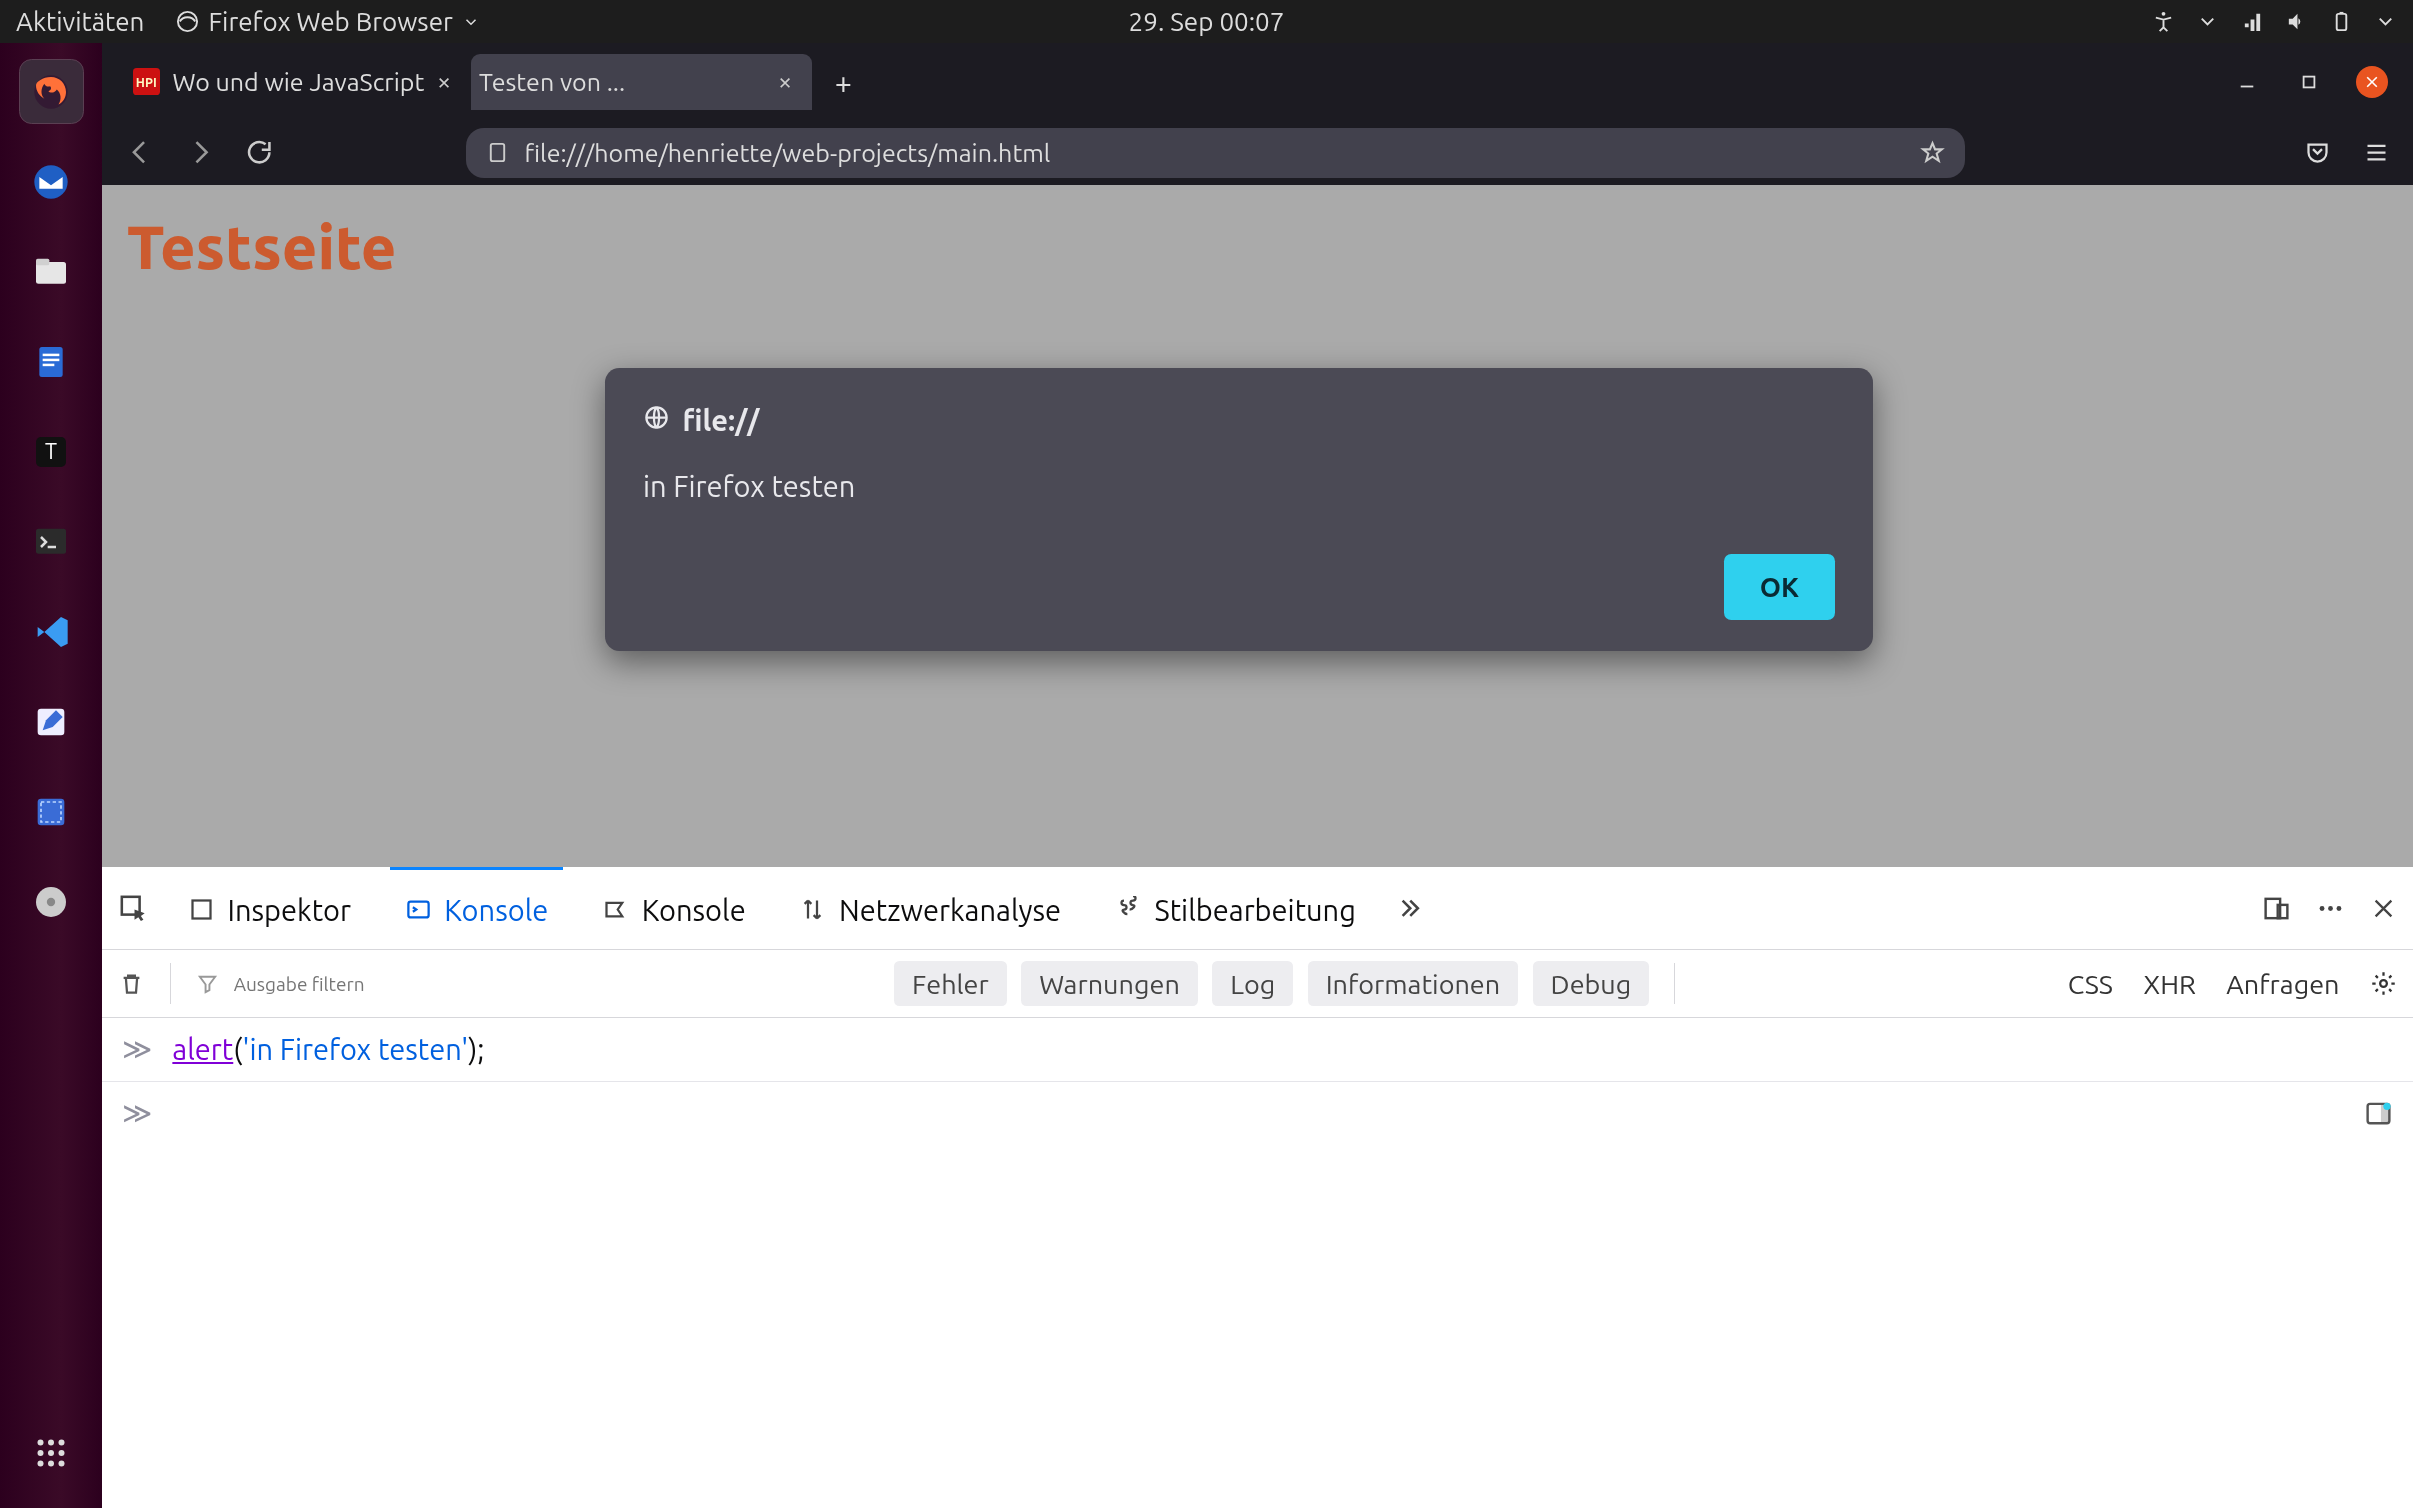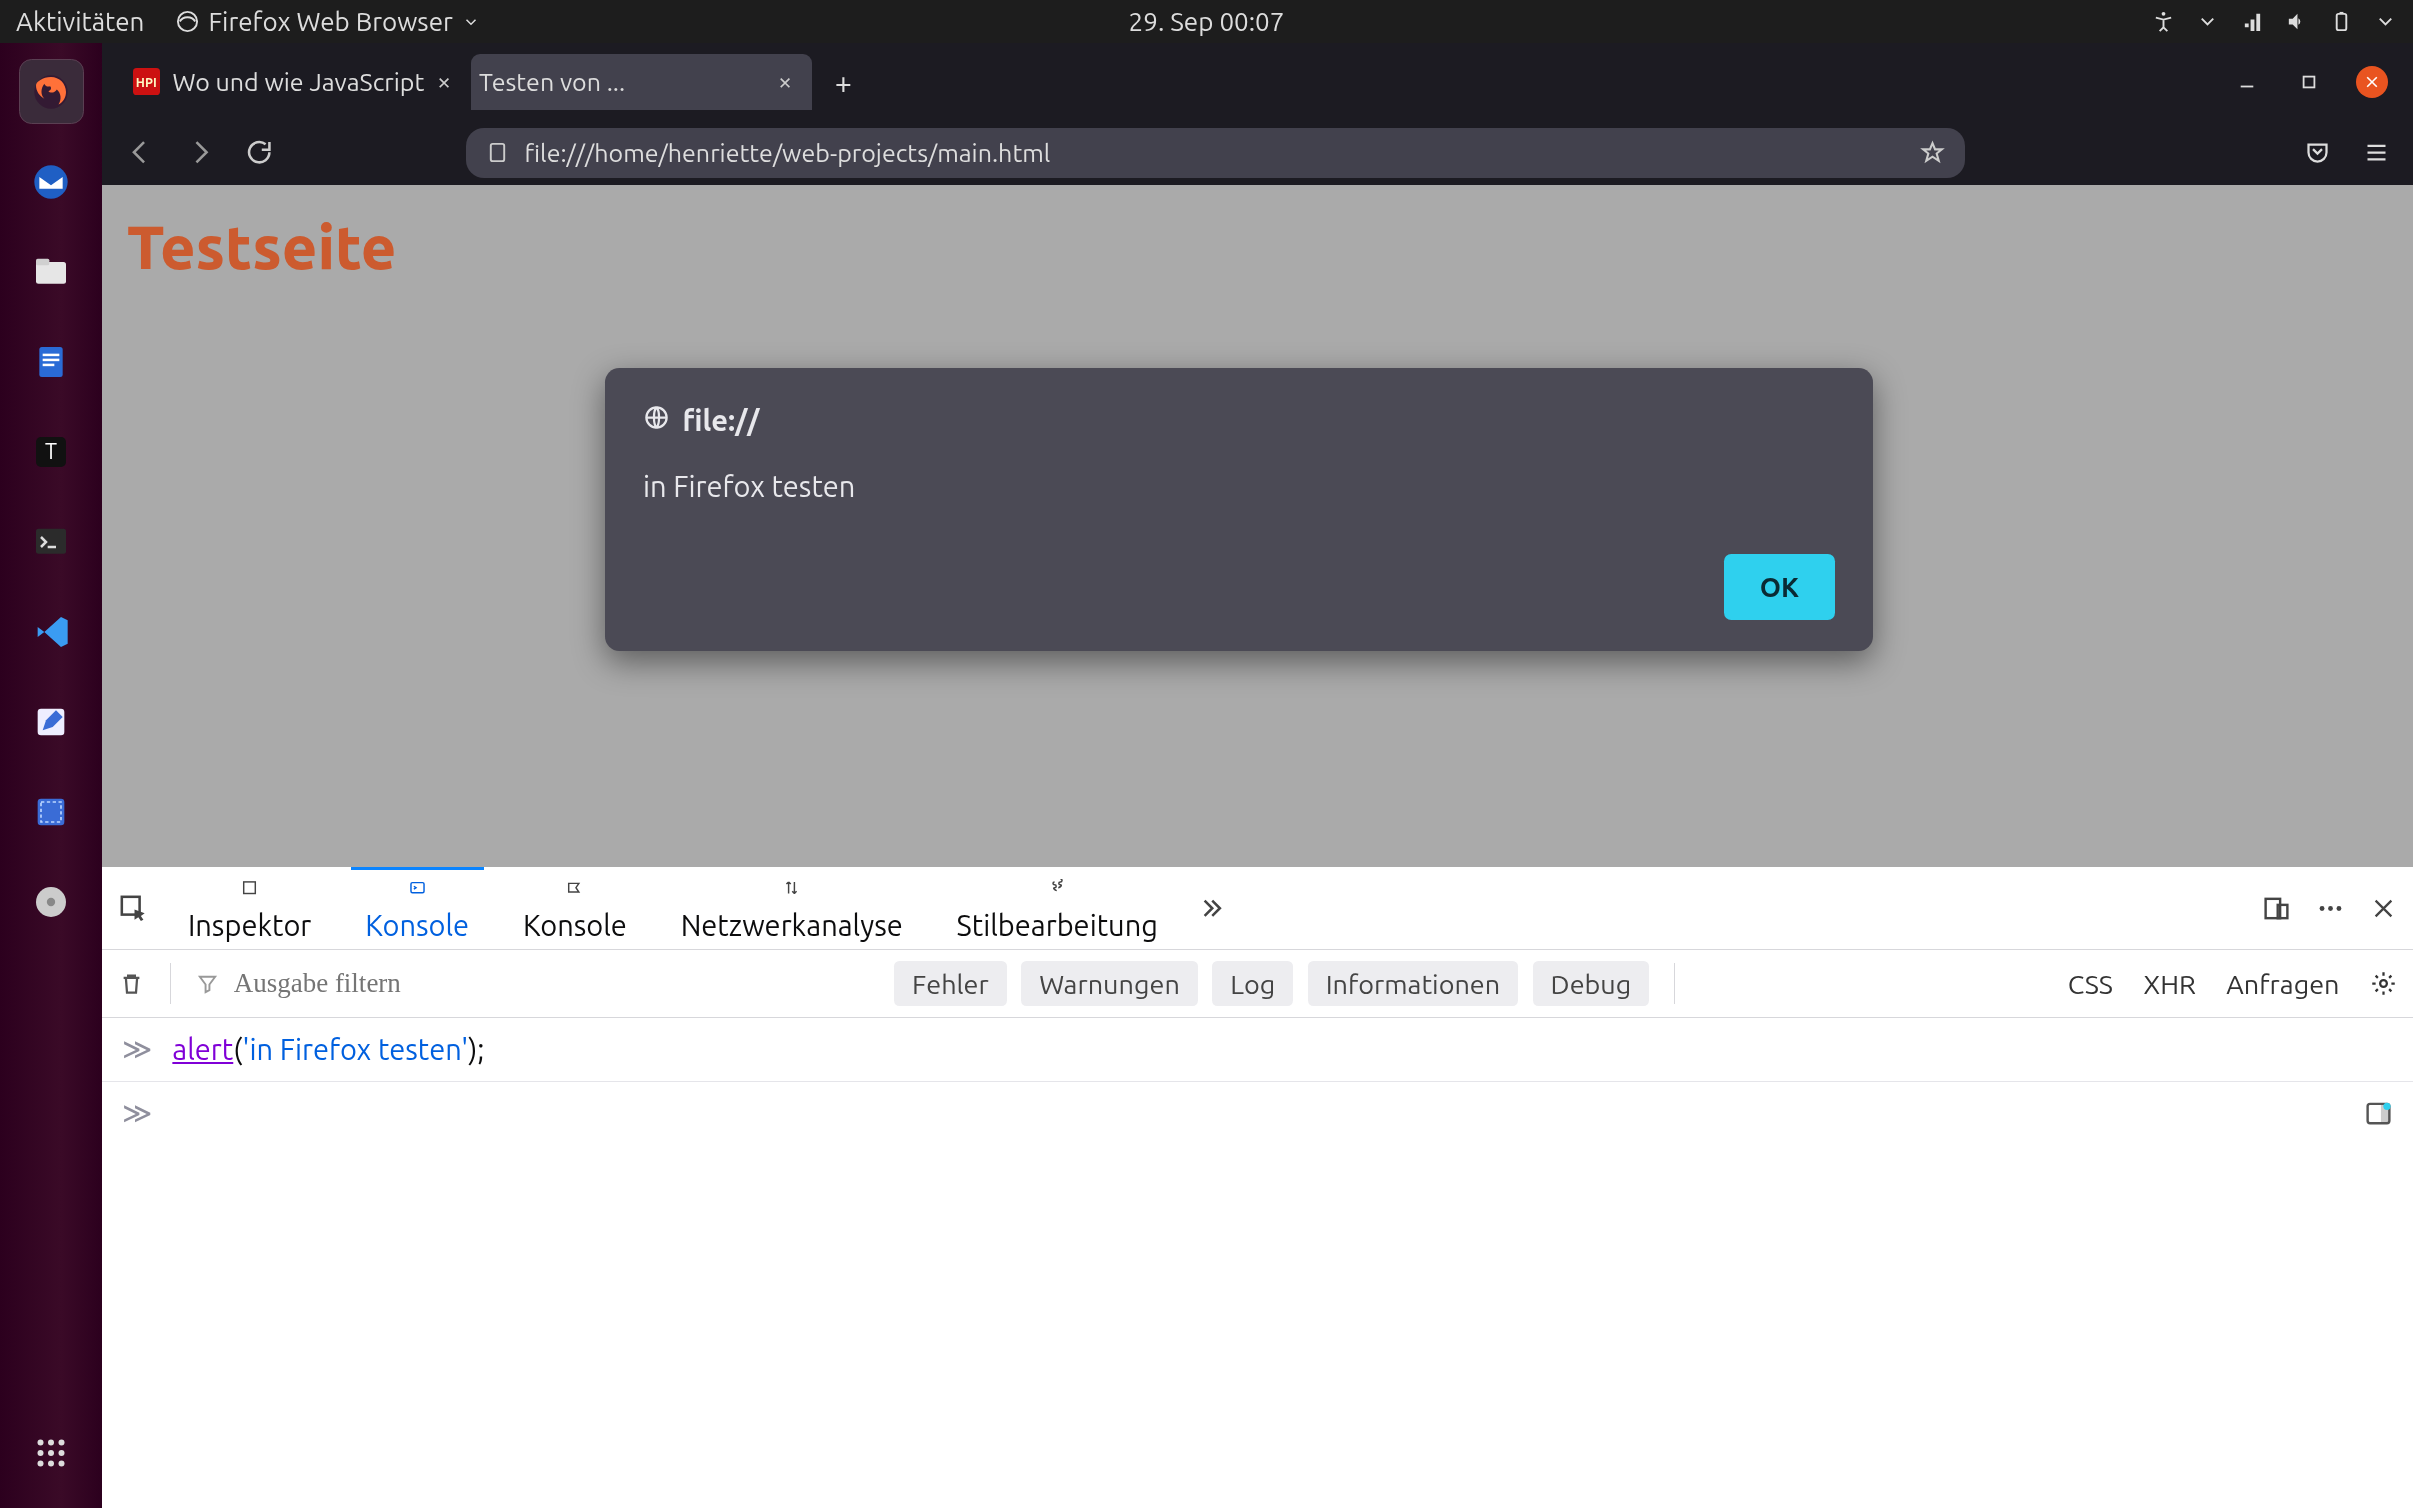--- a/index.html
+++ b/index.html
@@ -43,26 +43,26 @@
   .page-title{font-size:61px;font-weight:800;color:#cc5b2f;padding:27px 25px;}
   .alert{position:absolute;top:183px;left:503px;width:1268px;background:#4b4a55;border-radius:14.4px;box-shadow:0 10.8px 32px rgba(0,0,0,.45);padding:36px 38px 30.5px;color:#e8e8ec;}
   .alert-head{display:flex;align-items:flex-start;gap:12.6px;font-size:29px;font-weight:700;}
   .alert-msg{margin-top:34px;font-size:29px;}
   .alert-foot{display:flex;justify-content:flex-end;margin-top:52px;}
   .ok-btn{background:#2fd0ee;color:#0a2a34;border:none;font-weight:700;font-size:27px;padding:18px 36px;border-radius:7.2px;}
 
   
   .devtools{flex:1;display:flex;flex-direction:column;background:#fff;color:#0c0c0d;}
   .dt-tabs{height:83px;border-bottom:0.9px solid #d7d7db;display:flex;align-items:center;padding:0 16px;gap:25px;font-size:29px;}
-  .dt-tab{display:flex;align-items:center;gap:12.6px;padding:9px 14.4px;border-top:3.6px solid transparent;height:83px;flex-direction:column;}
+  .dt-tab{display:flex;align-items:center;gap:12.6px;padding:9px 14.4px;border-top:3.6px solid transparent;height:83px;}
   .dt-tab.active{color:#0060df;border-top-color:#0a84ff;}
   .dt-tabs .spacer{flex:1;}
   .dt-filter{height:68px;border-bottom:0.9px solid #d7d7db;display:flex;align-items:center;padding:0 16px;gap:14.4px;font-size:27px;}
   .dt-filter .pill{background:#ededf0;border-radius:5.4px;padding:7.2px 18px;color:#444;}
-  .dt-filter input{border:none;outline:none;font-size:27px;color:#a21caf;flex:1;max-width:646px;font-family:Liberation Serif, serif;}
+  .dt-filter input{border:none;outline:none;font-size:19px;color:#a21caf;flex:1;max-width:646px;}
   .dt-filter .fsep{width:0.9px;height:41px;background:#d7d7db;margin:0 10.8px;}
   .dt-filter .rlinks{display:flex;align-items:center;gap:30.5px;margin-left:auto;color:#333;}
 
   .console-line{display:flex;align-items:center;gap:20px;padding:14.4px 20px;border-bottom:0.9px solid #e5e5ea;font-family:Menlo,Consolas,monospace;font-size:29px;}
   .console-line .chev{color:#8f8f9d;}
   .code .fn{color:#8000d7;text-decoration:underline;}
   .code .paren{color:#0c0c0d;}
   .code .str{color:#0060df;}
 
   .ico{display:inline-flex;}

